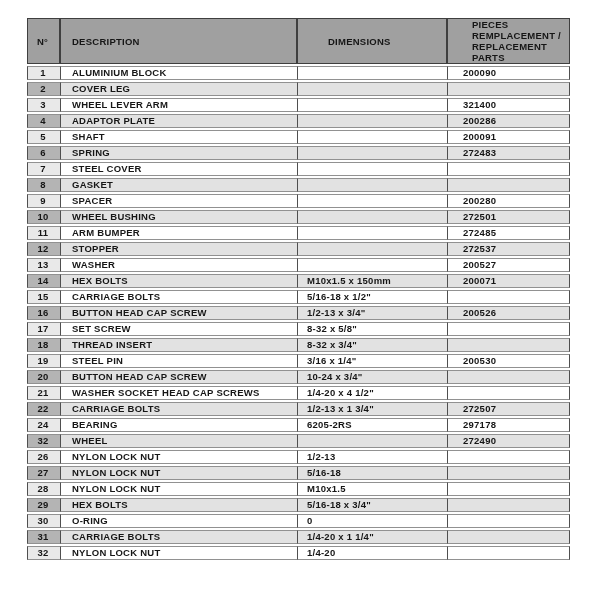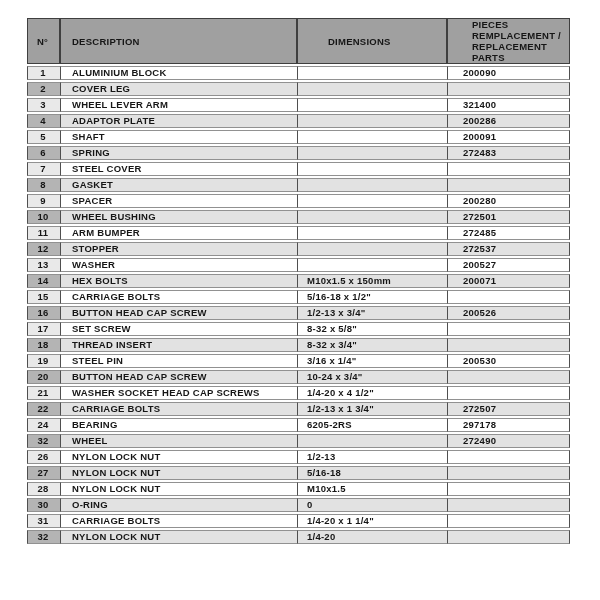--- a/index.html
+++ b/index.html
@@ -249,20 +249,26 @@
     <td class="col-dim">5/16-18</td>
     <td class="col-part"></td>
   </tr>
         <tr>
     <td class="col-no">28</td>
     <td class="col-desc">NYLON LOCK NUT</td>
     <td class="col-dim">M10x1.5</td>
     <td class="col-part"></td>
   </tr>
         <tr>
+    <td class="col-no">29</td>
+    <td class="col-desc">HEX BOLTS</td>
+    <td class="col-dim">5/16-18 x 3/4"</td>
+    <td class="col-part"></td>
+  </tr>
+        <tr>
     <td class="col-no">30</td>
     <td class="col-desc">O-RING</td>
     <td class="col-dim">0</td>
     <td class="col-part"></td>
   </tr>
         <tr>
     <td class="col-no">31</td>
     <td class="col-desc">CARRIAGE BOLTS</td>
     <td class="col-dim">1/4-20 x 1 1/4"</td>
     <td class="col-part"></td>

